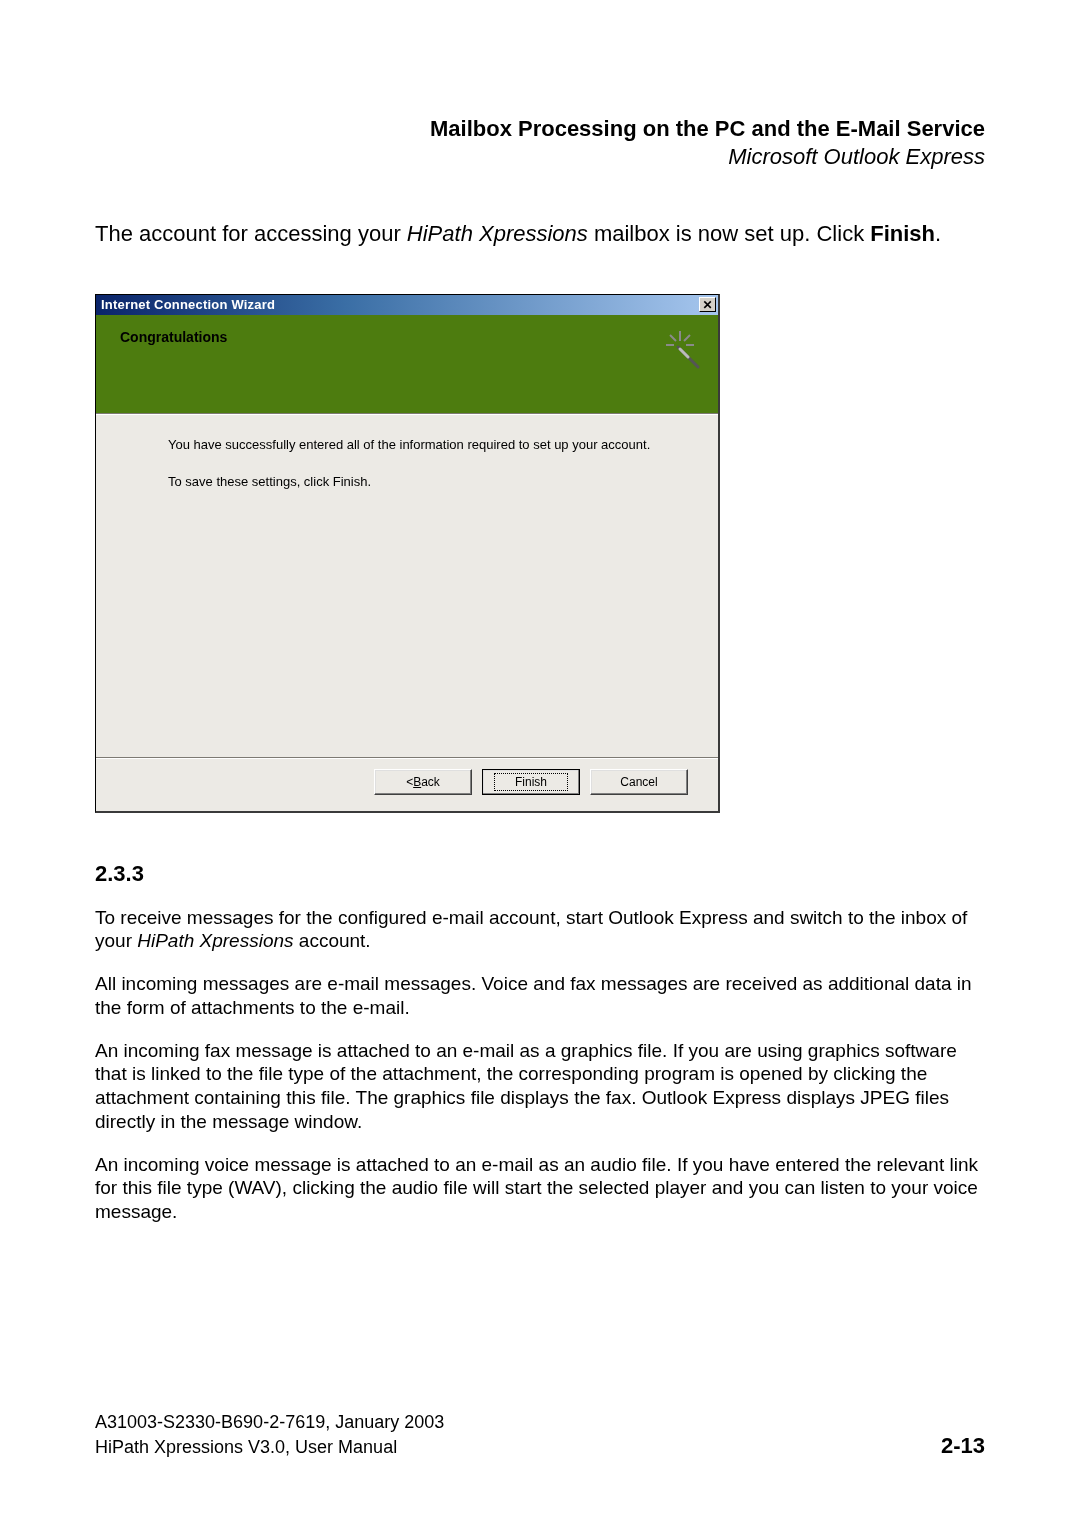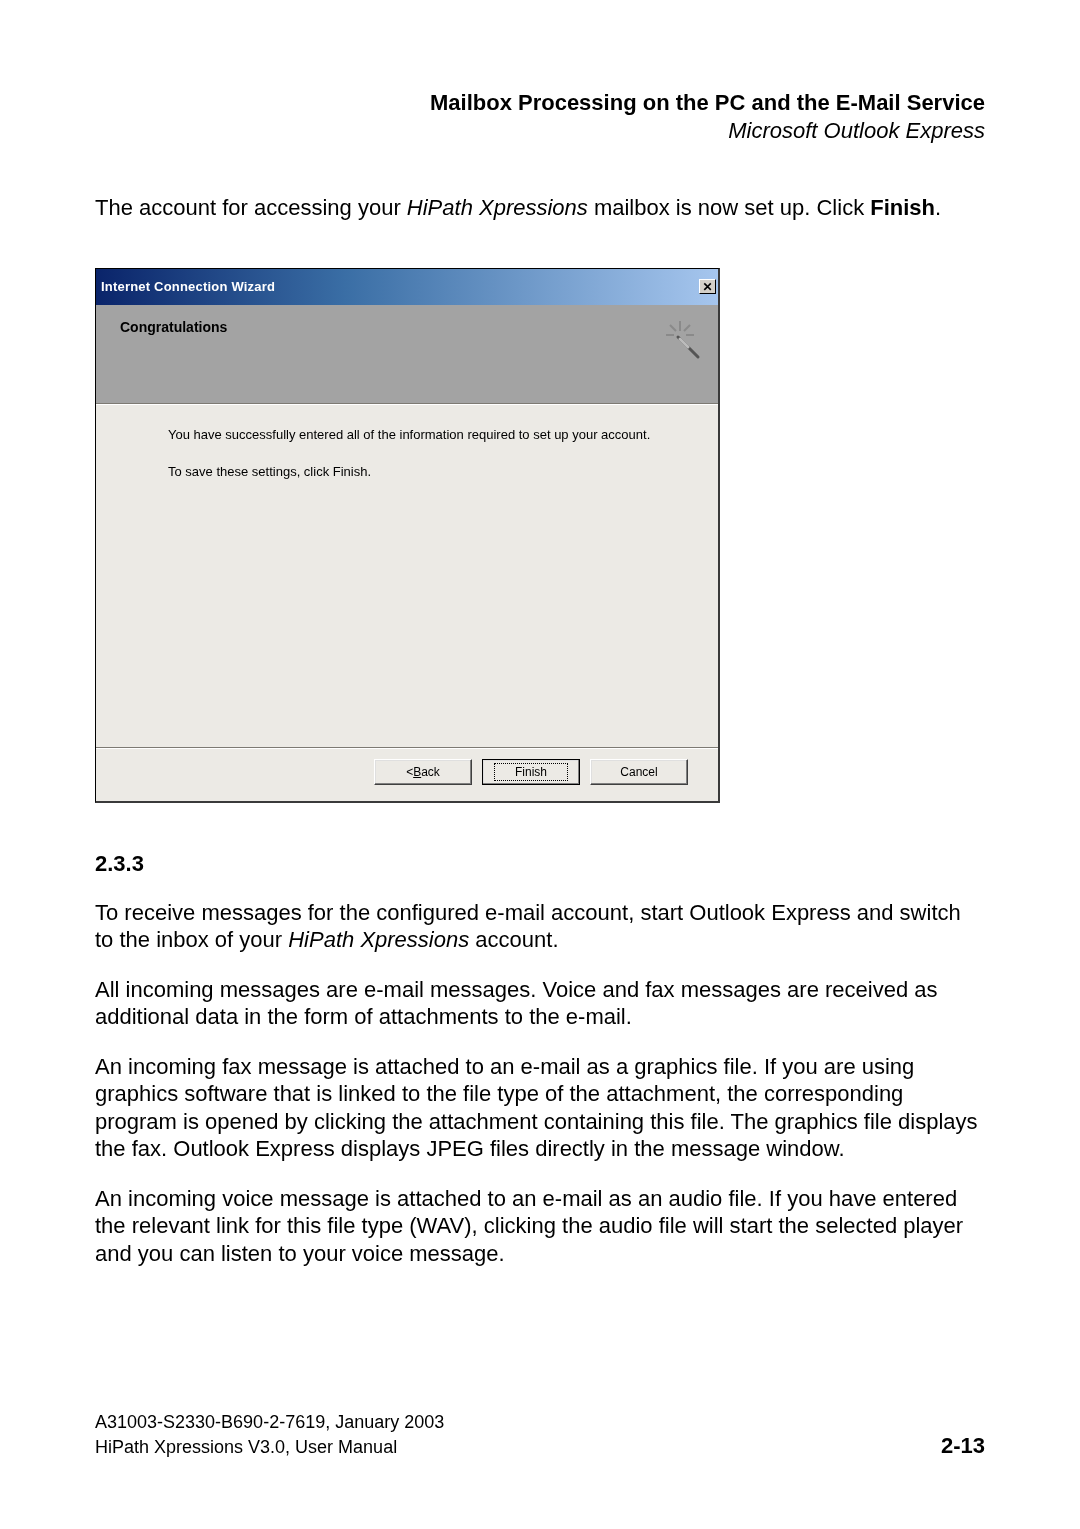--- a/index.html
+++ b/index.html
@@ -8,21 +8,21 @@
     background: #fff;
     width: 1080px;
     font-family: Arial, Helvetica, sans-serif;
     color: #000;
   }
   .page {
     position: relative;
     width: 1080px;
     height: 1529px;
     box-sizing: border-box;
-    padding: 90px 95px 70px 95px;
+    padding: 116px 95px 70px 95px;
   }
 
   .hdr-title {
     text-align: right;
     font-weight: bold;
     font-size: 22px;
     letter-spacing: 0px;
   }
   .hdr-sub {
     text-align: right;
@@ -46,21 +46,21 @@
   }
   .dlg {
     width: 622px;
     background: #eceae5;
     border: 1px solid #000;
     border-right: 2px solid #3a3a3a;
     border-bottom: 2px solid #3a3a3a;
     font-family: "Tahoma", "Segoe UI", Arial, sans-serif;
   }
   .titlebar {
-    height: 36px;
+    height: 20px;
     background: linear-gradient(to right, #0a246a 0%, #3a6ea5 40%, #a6c6ee 100%);
     display: flex;
     align-items: center;
     justify-content: space-between;
     padding: 0 2px 0 5px;
   }
   .titlebar-text {
     color: #fff;
     font-weight: bold;
     font-size: 13px;
@@ -81,21 +81,21 @@
     line-height: 1;
     color: #000;
     box-sizing: border-box;
   }
 
   .dlg-head {
     padding: 14px 16px 40px 24px;
     display: flex;
     justify-content: space-between;
     align-items: flex-start;
-    background: #a3a3a3;
+    background: #4d7c0f;
   }
   .dlg-head-title {
     font-weight: bold;
     font-size: 14px;
     color: #000;
   }
   .wand-icon svg { display: block; }
 
   .divider {
     height: 0;
@@ -150,21 +150,21 @@
   .sec-row {
     display: flex;
     align-items: baseline;
     font-weight: bold;
     font-size: 22px;
   }
   .sec-num { width: 120px; }
   .sec-title { }
 
   .body-para {
-    font-size: 22px;
+    font-size: 19px;
     line-height: 1.25;
   }
   .body-para i { font-style: italic; }
 
   .footer {
     position: absolute;
     left: 95px;
     right: 95px;
     bottom: 70px;
     font-size: 18px;

